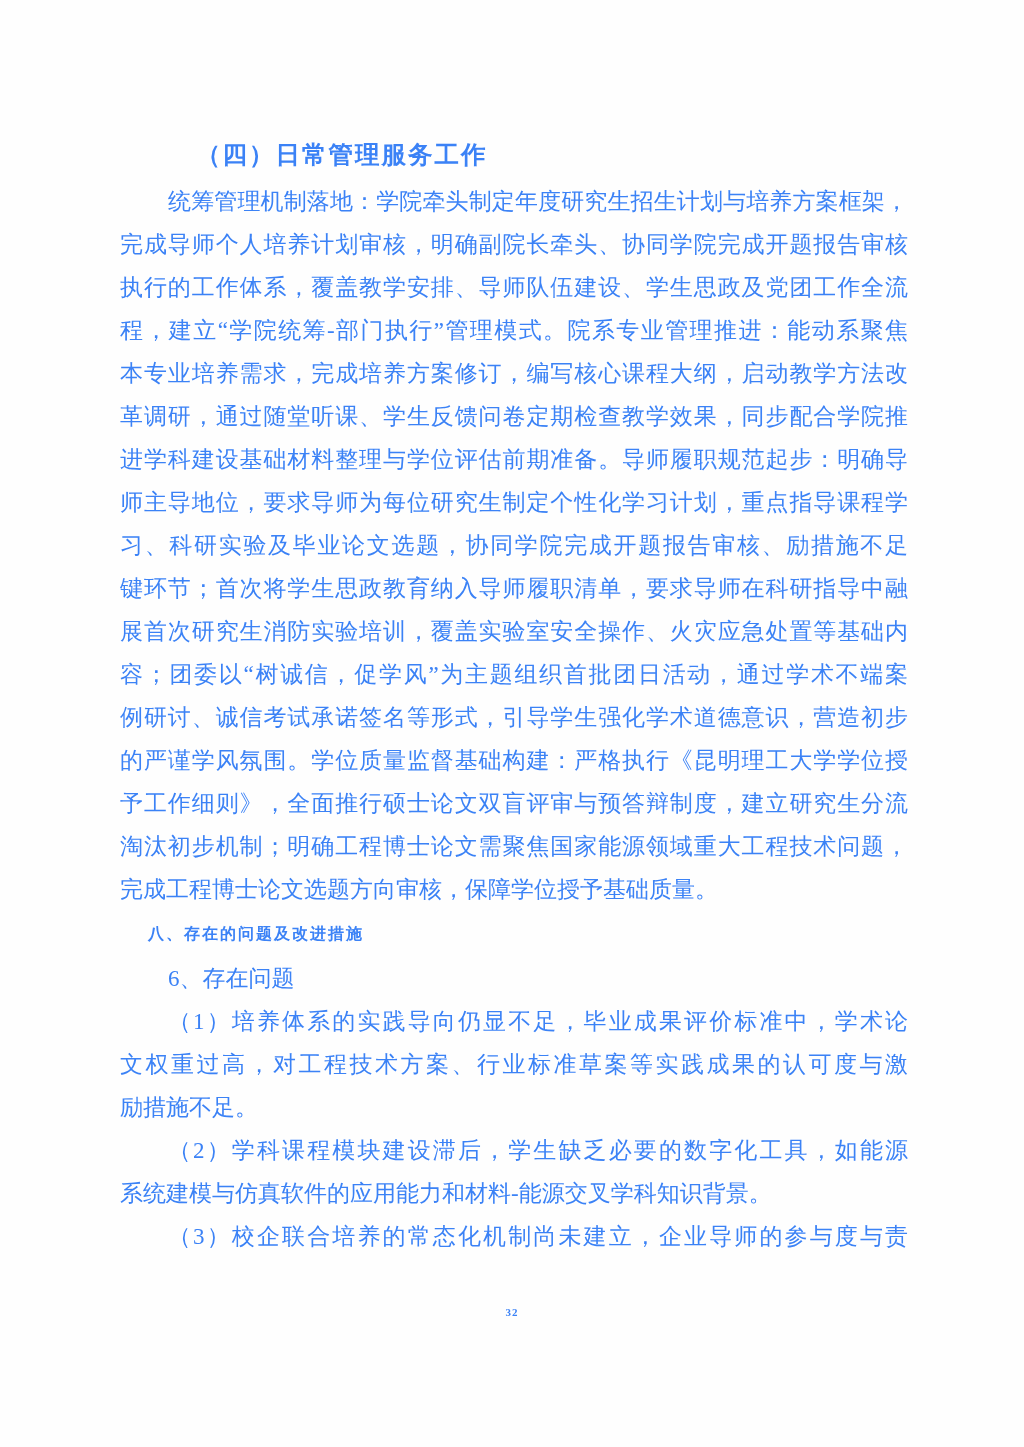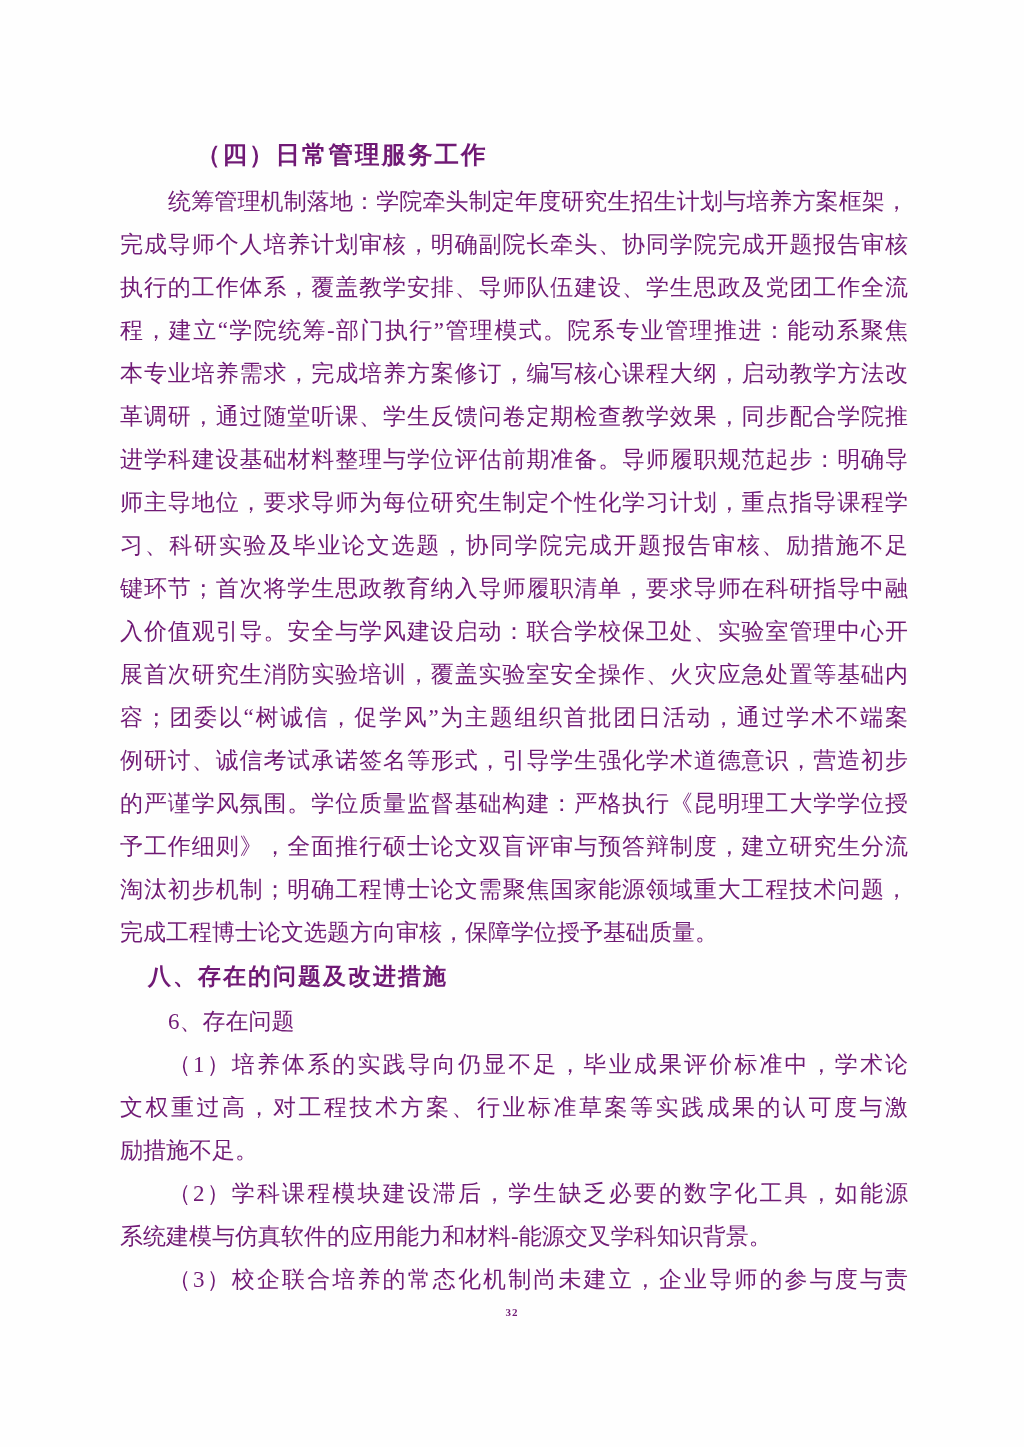--- a/index.html
+++ b/index.html
@@ -3,21 +3,21 @@
 <meta charset="utf-8">
 <style>
   html, body { margin: 0; padding: 0; background: #e8e8e8; }
   .page {
     position: relative;
     width: 1024px;
     height: 1447px;
     margin: 0 auto;
     background: #fefefe;
     font-family: "Liberation Serif", "DejaVu Serif", serif;
-    color: #701a75;
+    color: #3b82f6;
     overflow: hidden;
   }
   .content {
     position: absolute;
     left: 120px;
     top: 133px;
     width: 788px;
     font-size: 23px;
   }
   .heading1, .heading2, .sub, .line {
@@ -28,21 +28,21 @@
   .heading1 {
     font-family: "Liberation Sans", "DejaVu Sans", sans-serif;
     font-weight: bold;
     font-size: 24.5px;
     letter-spacing: 2px;
     padding-left: 76px;
   }
   .heading2 {
     font-family: "Liberation Sans", "DejaVu Sans", sans-serif;
     font-weight: bold;
-    font-size: 23px;
+    font-size: 16px;
     letter-spacing: 2px;
     padding-left: 28px;
     margin-top: 1px;
   }
   .sub {
     padding-left: 48px;
     margin-top: 2px;
   }
   .para.main { margin-top: 4px; }
   .para .line {
@@ -75,21 +75,20 @@
         <div class="line">统筹管理机制落地：学院牵头制定年度研究生招生计划与培养方案框架，</div>
         <div class="line">完成导师个人培养计划审核，明确副院长牵头、协同学院完成开题报告审核</div>
         <div class="line">执行的工作体系，覆盖教学安排、导师队伍建设、学生思政及党团工作全流</div>
         <div class="line">程，建立“学院统筹-部门执行”管理模式。院系专业管理推进：能动系聚焦</div>
         <div class="line">本专业培养需求，完成培养方案修订，编写核心课程大纲，启动教学方法改</div>
         <div class="line">革调研，通过随堂听课、学生反馈问卷定期检查教学效果，同步配合学院推</div>
         <div class="line">进学科建设基础材料整理与学位评估前期准备。导师履职规范起步：明确导</div>
         <div class="line">师主导地位，要求导师为每位研究生制定个性化学习计划，重点指导课程学</div>
         <div class="line">习、科研实验及毕业论文选题，协同学院完成开题报告审核、励措施不足</div>
         <div class="line">键环节；首次将学生思政教育纳入导师履职清单，要求导师在科研指导中融</div>
-        <div class="line">入价值观引导。安全与学风建设启动：联合学校保卫处、实验室管理中心开</div>
         <div class="line">展首次研究生消防实验培训，覆盖实验室安全操作、火灾应急处置等基础内</div>
         <div class="line">容；团委以“树诚信，促学风”为主题组织首批团日活动，通过学术不端案</div>
         <div class="line">例研讨、诚信考试承诺签名等形式，引导学生强化学术道德意识，营造初步</div>
         <div class="line">的严谨学风氛围。学位质量监督基础构建：严格执行《昆明理工大学学位授</div>
         <div class="line">予工作细则》，全面推行硕士论文双盲评审与预答辩制度，建立研究生分流</div>
         <div class="line">淘汰初步机制；明确工程博士论文需聚焦国家能源领域重大工程技术问题，</div>
         <div class="line">完成工程博士论文选题方向审核，保障学位授予基础质量。</div>
       </div>
 
     <div class="heading2">八、存在的问题及改进措施</div>

